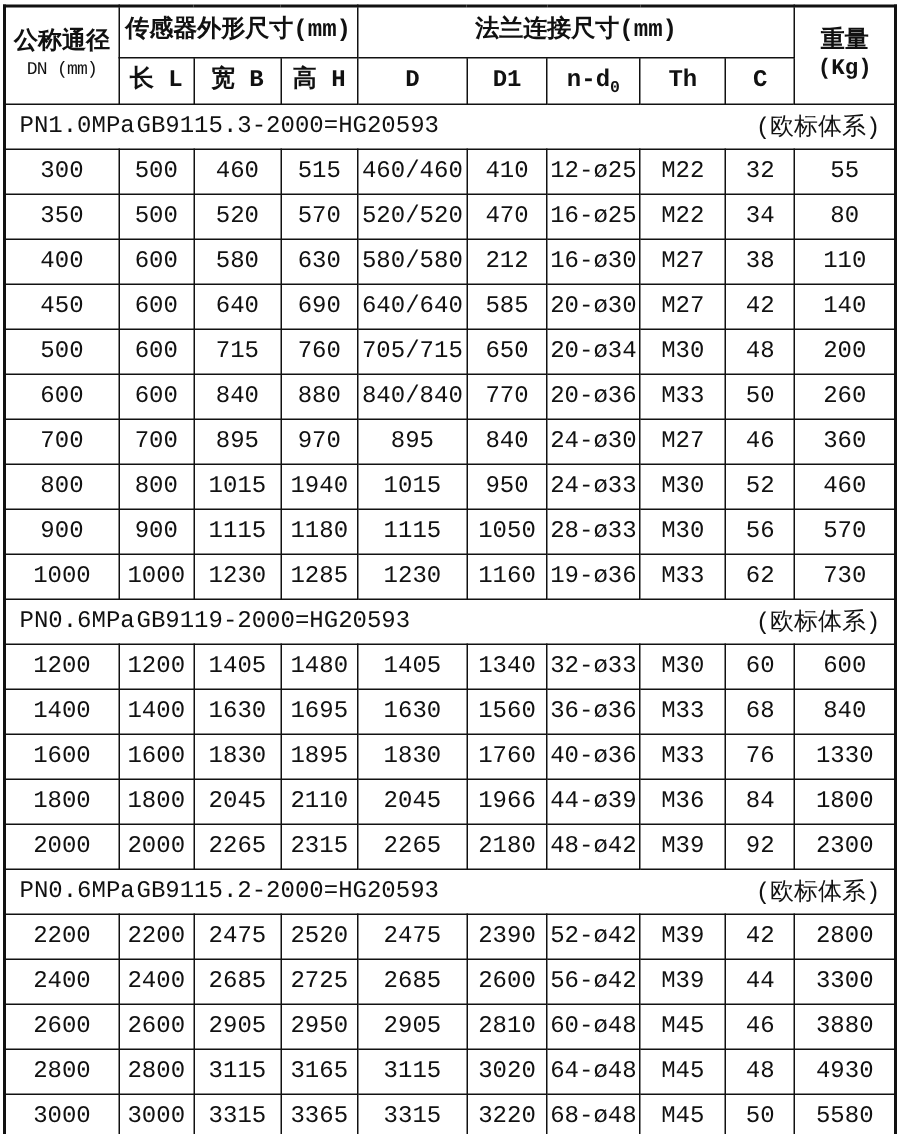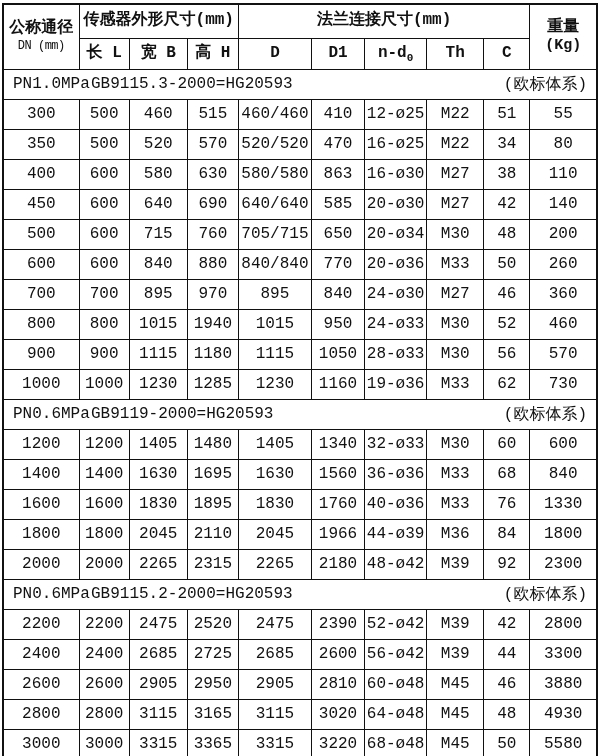--- a/index.html
+++ b/index.html
@@ -140,42 +140,42 @@
         </tr>
         <tr class="data">
           <td>300</td>
           <td>500</td>
           <td>460</td>
           <td>515</td>
           <td>460/460</td>
           <td>410</td>
           <td>12-ø25</td>
           <td>M22</td>
-          <td>51</td>
+          <td>32</td>
           <td>55</td>
         </tr>
         <tr class="data">
           <td>350</td>
           <td>500</td>
           <td>520</td>
           <td>570</td>
           <td>520/520</td>
           <td>470</td>
           <td>16-ø25</td>
           <td>M22</td>
           <td>34</td>
           <td>80</td>
         </tr>
         <tr class="data">
           <td>400</td>
           <td>600</td>
           <td>580</td>
           <td>630</td>
           <td>580/580</td>
-          <td>863</td>
+          <td>212</td>
           <td>16-ø30</td>
           <td>M27</td>
           <td>38</td>
           <td>110</td>
         </tr>
         <tr class="data">
           <td>450</td>
           <td>600</td>
           <td>640</td>
           <td>690</td>

